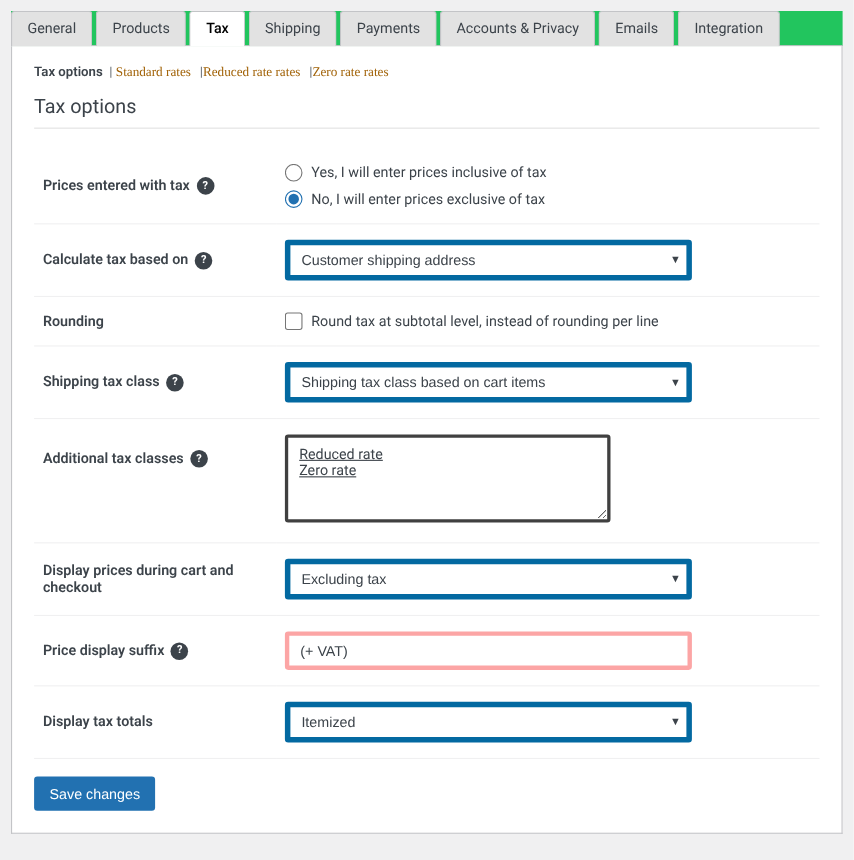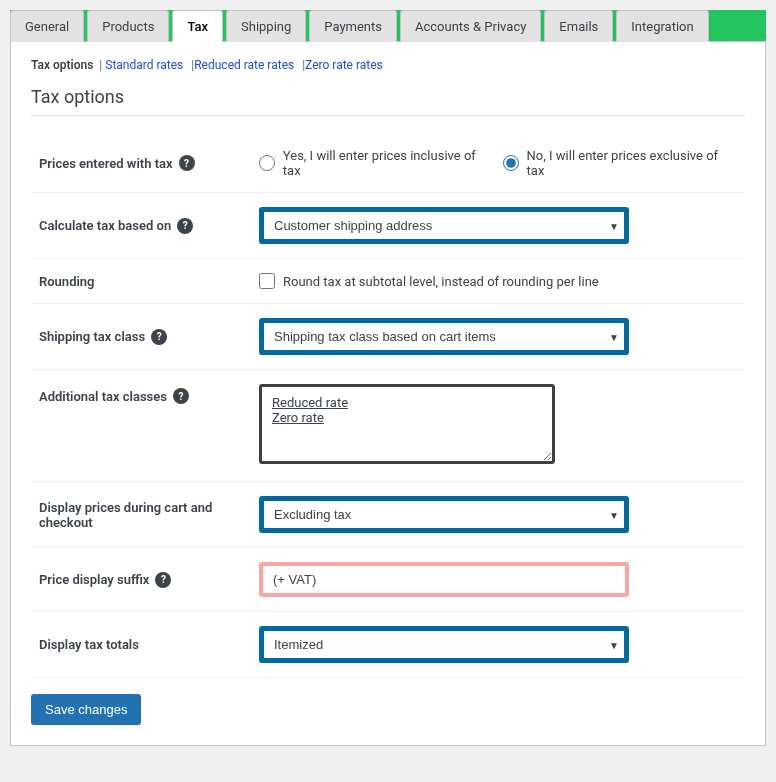--- a/index.html
+++ b/index.html
@@ -47,23 +47,24 @@
       border: 1px solid #c3c4c7;
       border-top: none;
       padding: 16px 20px 20px 20px;
     }
     .sub-nav {
       font-size: 12px;
       margin-bottom: 14px;
       color: #646970;
     }
     .sub-nav a {
-      color: #1d4ed8;
+      color: #a16207;
       text-decoration: none;
       margin-right: 2px;
+      font-family: Liberation Serif, serif;
     }
     .sub-nav span { font-weight: 600; color: #3c434a; }
     .section-title {
       font-size: 18px;
       font-weight: 400;
       color: #3c434a;
       margin-bottom: 18px;
       padding-bottom: 8px;
       border-bottom: 1px solid #e2e2e2;
     }
@@ -97,21 +98,21 @@
       width: 16px;
       height: 16px;
       border-radius: 50%;
       background: #3c434a;
       color: #fff;
       font-size: 10px;
       font-weight: 700;
       cursor: pointer;
       flex-shrink: 0;
     }
-    .radio-group { display: flex; flex-direction: row; gap: 8px; }
+    .radio-group { display: flex; flex-direction: column; gap: 8px; }
     .radio-option { display: flex; align-items: center; gap: 8px; cursor: pointer; }
     .radio-option input[type="radio"] {
       margin: 0;
       width: 16px;
       height: 16px;
       accent-color: #2271b1;
       cursor: pointer;
     }
     .select-wrapper {
       position: relative;
@@ -277,21 +278,21 @@
                 <option>Standard</option>
                 <option>Reduced rate</option>
                 <option>Zero rate</option>
               </select>
               <span class="select-arrow">▼</span>
             </div>
           </td>
         </tr>
 
         <tr>
-          <td style="vertical-align: top; padding-top: 18px;">
+          <td style="vertical-align: top; padding-top: 28px;">
             <div class="label-with-help">
               <span>Additional tax classes</span>
               <span class="help-icon">?</span>
             </div>
           </td>
           <td>
             <textarea class="tax-classes" style="">Reduced rate
 Zero rate</textarea>
           </td>
         </tr>

